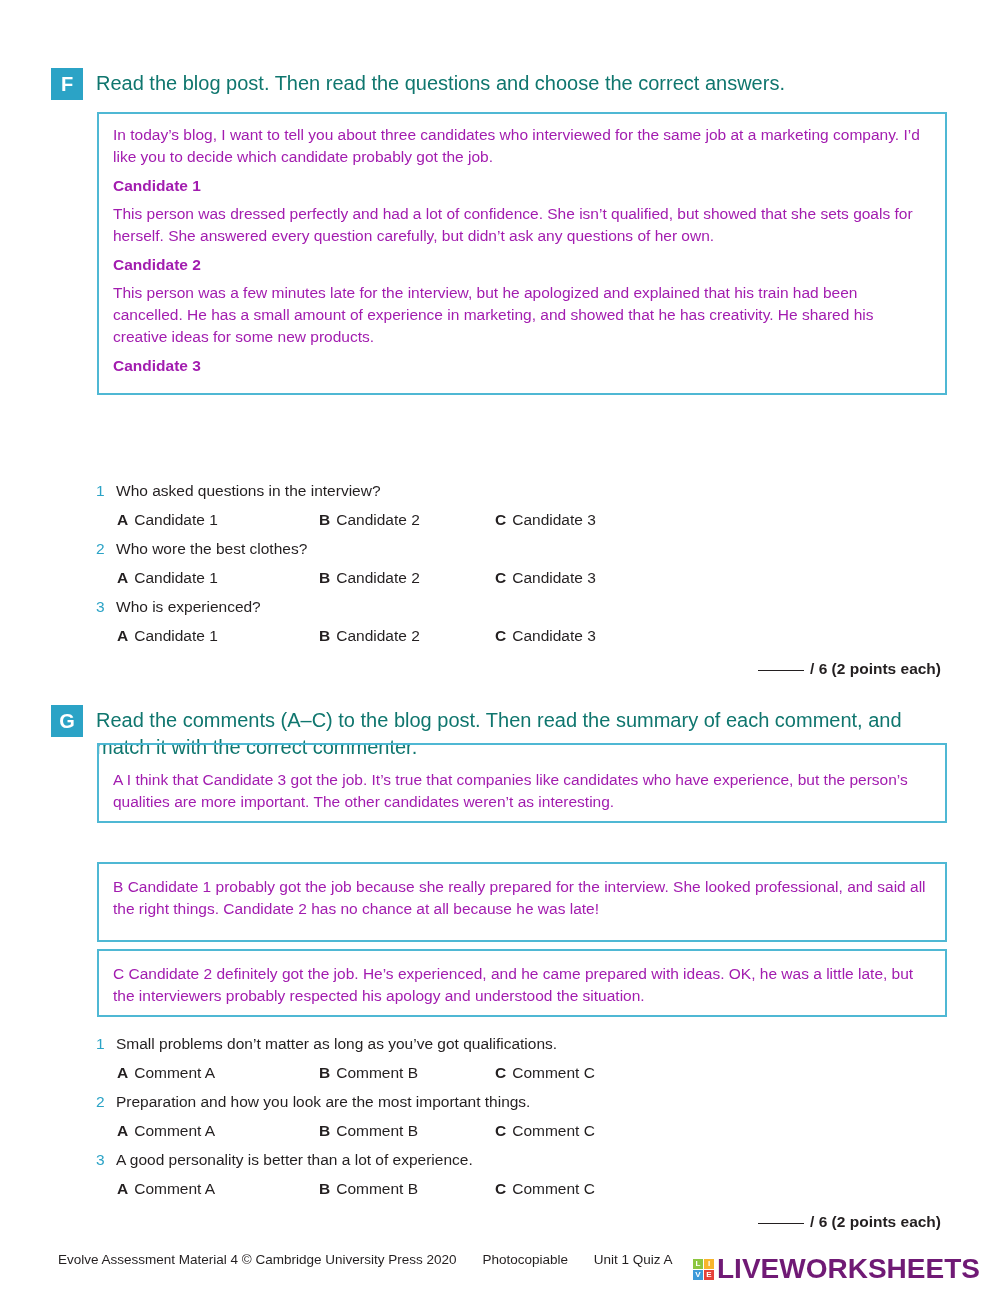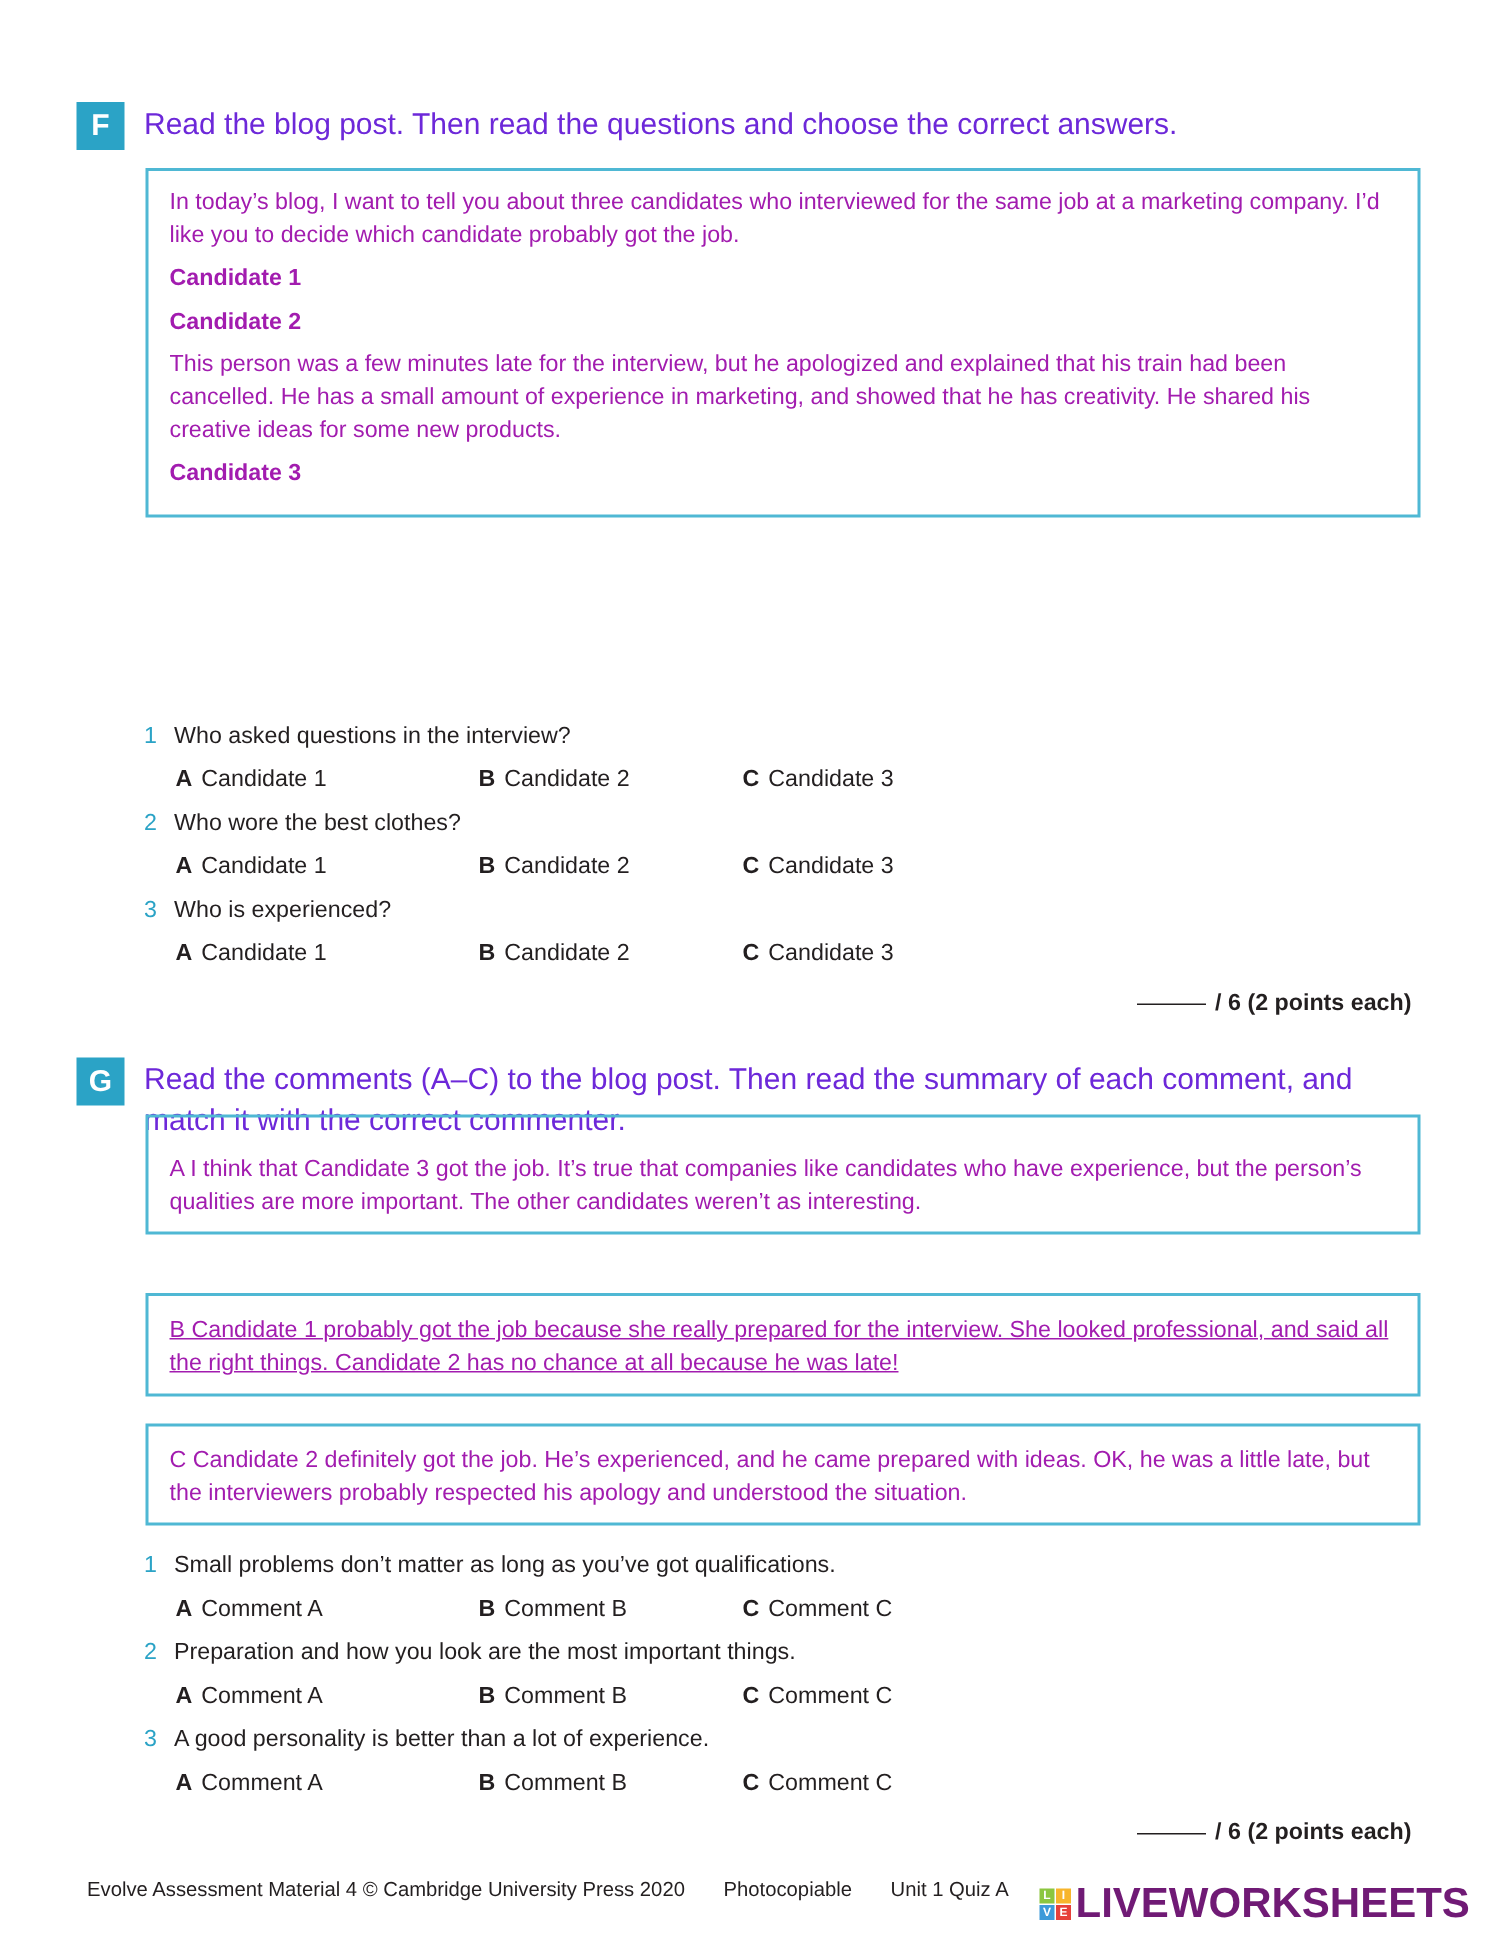--- a/index.html
+++ b/index.html
@@ -7,21 +7,21 @@
     width: 1000px; height: 1294px; position: relative; overflow: hidden;
     font-family: "Liberation Sans", "DejaVu Sans", sans-serif;
     color: #231f20;
   }
   .sec-head { position: absolute; left: 51px; display: flex; align-items: flex-start; }
   .letter {
     width: 32px; height: 32px; background: #2ba3c6; color: #fff;
     font-weight: bold; font-size: 20px; display: flex; align-items: center; justify-content: center;
     flex: 0 0 32px;
   }
-  .instr { margin-left: 13px; font-size: 20px; line-height: 27px; color: #6d28d9; margin-top: 2px; }
+  .instr { margin-left: 13px; font-size: 20px; line-height: 27px; color: #0f766e; margin-top: 2px; }
   .box {
     position: absolute; left: 97px; width: 818px; border: 2px solid #4fb8d4;
     padding: 10px 14px; font-size: 15.5px; line-height: 22px; color: #a21caf;
   }
   .box p { margin: 0; }
   .box .cand { font-weight: bold; margin-top: 7px; margin-bottom: 6px; }
   .q { position: absolute; left: 96px; font-size: 15.5px; line-height: 20px; }
   .q .num { color: #2ba3c6; display: inline-block; width: 20px; }
   .opts { position: absolute; left: 117px; font-size: 15.5px; line-height: 20px; width: 600px; }
   .opt { position: absolute; top: 0; white-space: nowrap; }
@@ -39,20 +39,21 @@
 <body>
 
 <div class="sec-head" style="top:68px;">
   <div class="letter">F</div>
   <div class="instr">Read the blog post. Then read the questions and choose the correct answers.</div>
 </div>
 
 <div class="box" style="top:112px;">
   <p>In today’s blog, I want to tell you about three candidates who interviewed for the same job at a marketing company. I’d like you to decide which candidate probably got the job.</p>
   <p class="cand">Candidate 1</p>
+  <p>This person was dressed perfectly and had a lot of confidence. She isn’t qualified, but showed that she sets goals for herself. She answered every question carefully, but didn’t ask any questions of her own.</p>
   <p class="cand">Candidate 2</p>
   <p>This person was a few minutes late for the interview, but he apologized and explained that his train had been cancelled. He has a small amount of experience in marketing, and showed that he has creativity. He shared his creative ideas for some new products.</p>
   <p class="cand">Candidate 3</p>
 </div>
 
 <div class="q" style="top:481px;">
   <span class="num">1</span><span>Who asked questions in the interview?</span>
 </div>
 <div class="opts" style="top:510px;">
   <div class="opt" style="left:0;"><b>A</b><span>Candidate 1</span></div>
@@ -83,21 +84,21 @@
 </div>
 
 <div class="sec-head" style="top:705px;">
   <div class="letter">G</div>
   <div class="instr" style="width:850px;">Read the comments (A–C) to the blog post. Then read the summary of each comment, and match it with the correct commenter.</div>
 </div>
 
 <div class="box" style="top:743px; padding-top:24px; padding-bottom:8px;">
   <p>A  I think that Candidate 3 got the job. It’s true that companies like candidates who have experience, but the person’s qualities are more important. The other candidates weren’t as interesting.</p>
 </div>
-<div class="box" style="top:862px; padding-top:12px; padding-bottom:9px;text-decoration:underline;">
+<div class="box" style="top:862px; padding-top:12px; padding-bottom:20px;">
   <p>B  Candidate 1 probably got the job because she really prepared for the interview. She looked professional, and said all the right things. Candidate 2 has no chance at all because he was late!</p>
 </div>
 <div class="box" style="top:949px; padding-top:12px; padding-bottom:8px;">
   <p>C  Candidate 2 definitely got the job. He’s experienced, and he came prepared with ideas. OK, he was a little late, but the interviewers probably respected his apology and understood the situation.</p>
 </div>
 
 <div class="q" style="top:1034px;">
   <span class="num">1</span><span>Small problems don’t matter as long as you’ve got qualifications.</span>
 </div>
 <div class="opts" style="top:1063px;">

